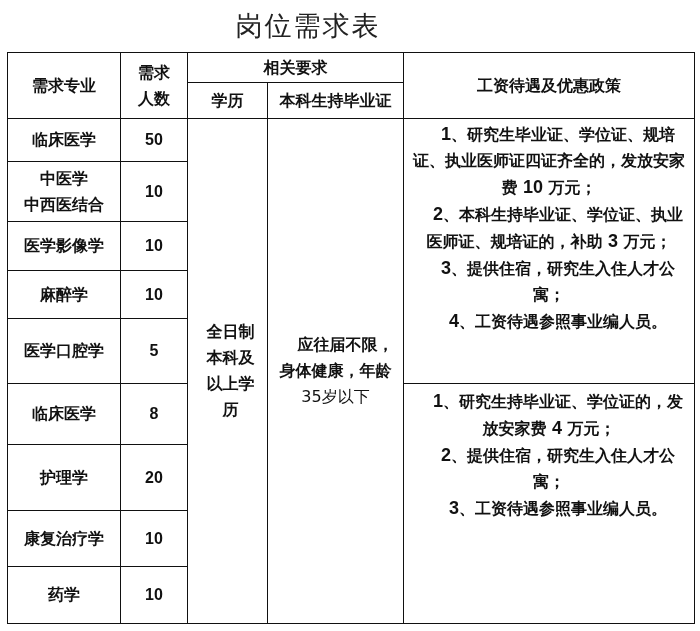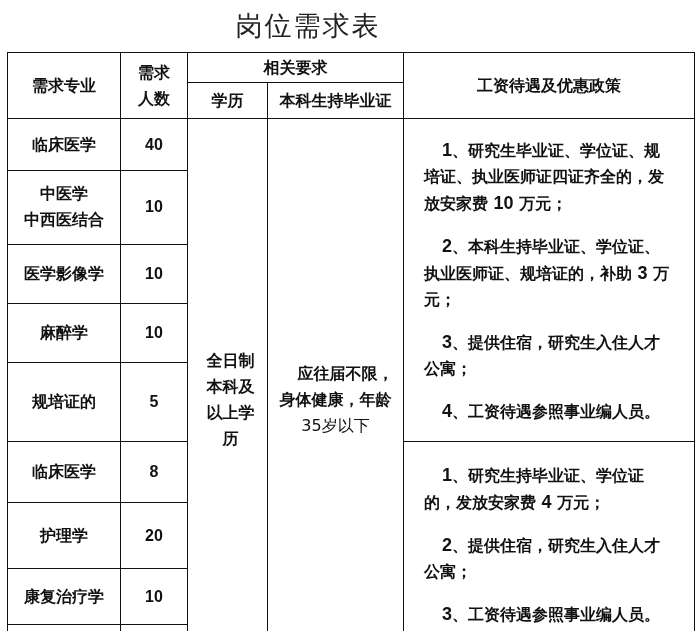--- a/index.html
+++ b/index.html
@@ -14,21 +14,21 @@
   th { font-weight:normal; }
   .hdr { font-size:16px; font-weight:normal; }
   .num { font-family:"Liberation Sans",sans-serif; font-size:19px; font-weight:bold; }
   .major { font-size:17px; line-height:28px; }
   .edu { text-align:right; vertical-align:middle; padding-left:6px !important;
          font-size:17px; line-height:33px; font-weight:normal; }
   .age { text-align:center; font-size:17px; line-height:33px; font-weight:normal; }
   .age .indent { display:inline-block; width:20px; }
   .policy { text-align:left !important; vertical-align:top !important; font-size:16px;
             line-height:30.5px; font-weight:normal; padding:2px 4px 0 4px !important; }
-  .policy p { margin:16px; text-indent:18px; }
+  .policy p { margin:0; text-indent:18px;text-align:center; }
   .policy b { font-family:"Liberation Sans",sans-serif; font-size:18px; }
   .policy2 { line-height:30px; padding-top:4px !important; }
 </style>
 </head>
 <body>
 
 <div class="title">岗位需求表</div>
 
 <table class="req">
   <colgroup>
@@ -48,21 +48,21 @@
     <th colspan="2" class="hdr">相关要求</th>
     <th rowspan="2" class="hdr">工资待遇及优惠政策</th>
   </tr>
   <tr style="height:36px">
     <th class="hdr">学历</th>
     <th class="hdr">本科生持毕业证</th>
   </tr>
 
   <tr style="height:43px">
     <td class="major">临床医学</td>
-    <td class="num">40</td>
+    <td class="num">50</td>
     <td rowspan="9" class="edu">
       <div>全日制</div>
       <div>本科及</div>
       <div>以上学</div>
       <div>历</div>
     </td>
     <td rowspan="9" class="age">
       <div><span class="indent"></span><span>应往届不限，</span></div>
       <div>身体健康，年龄</div>
       <div style="font-weight:normal">35岁以下</div>
@@ -83,21 +83,21 @@
   </tr>
   <tr style="height:49px">
     <td class="major">医学影像学</td>
     <td class="num">10</td>
   </tr>
   <tr style="height:48px">
     <td class="major">麻醉学</td>
     <td class="num">10</td>
   </tr>
   <tr style="height:65px">
-    <td class="major">规培证的</td>
+    <td class="major">医学口腔学</td>
     <td class="num">5</td>
   </tr>
   <tr style="height:61px">
     <td class="major">临床医学</td>
     <td class="num">8</td>
     <td rowspan="4" class="policy policy2">
       <p><b>1</b><span>、研究生持毕业证、学位证的，发放安家费</span> <b>4</b> <span>万元；</span></p>
       <p><b>2</b><span>、提供住宿，研究生入住人才公寓；</span></p>
       <p><b>3</b><span>、工资待遇参照事业编人员。</span></p>
     </td>

